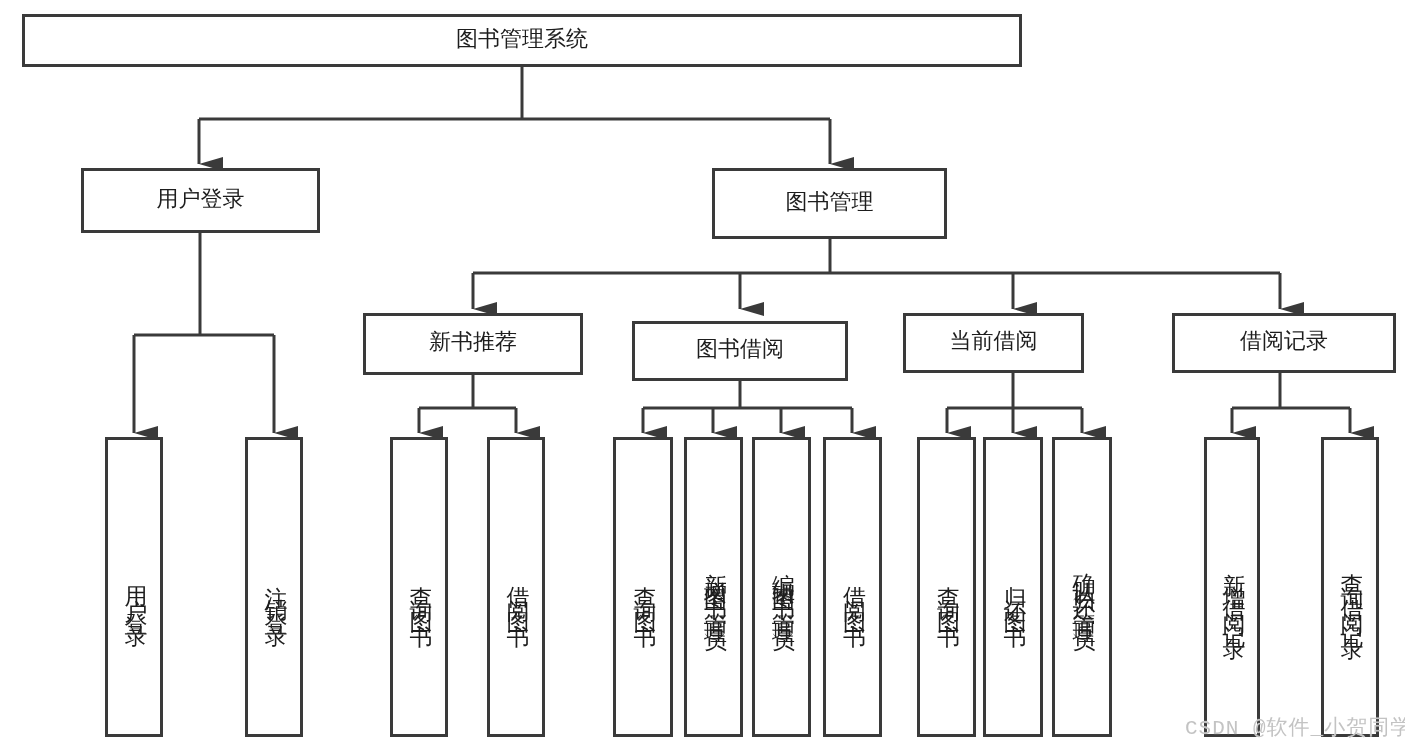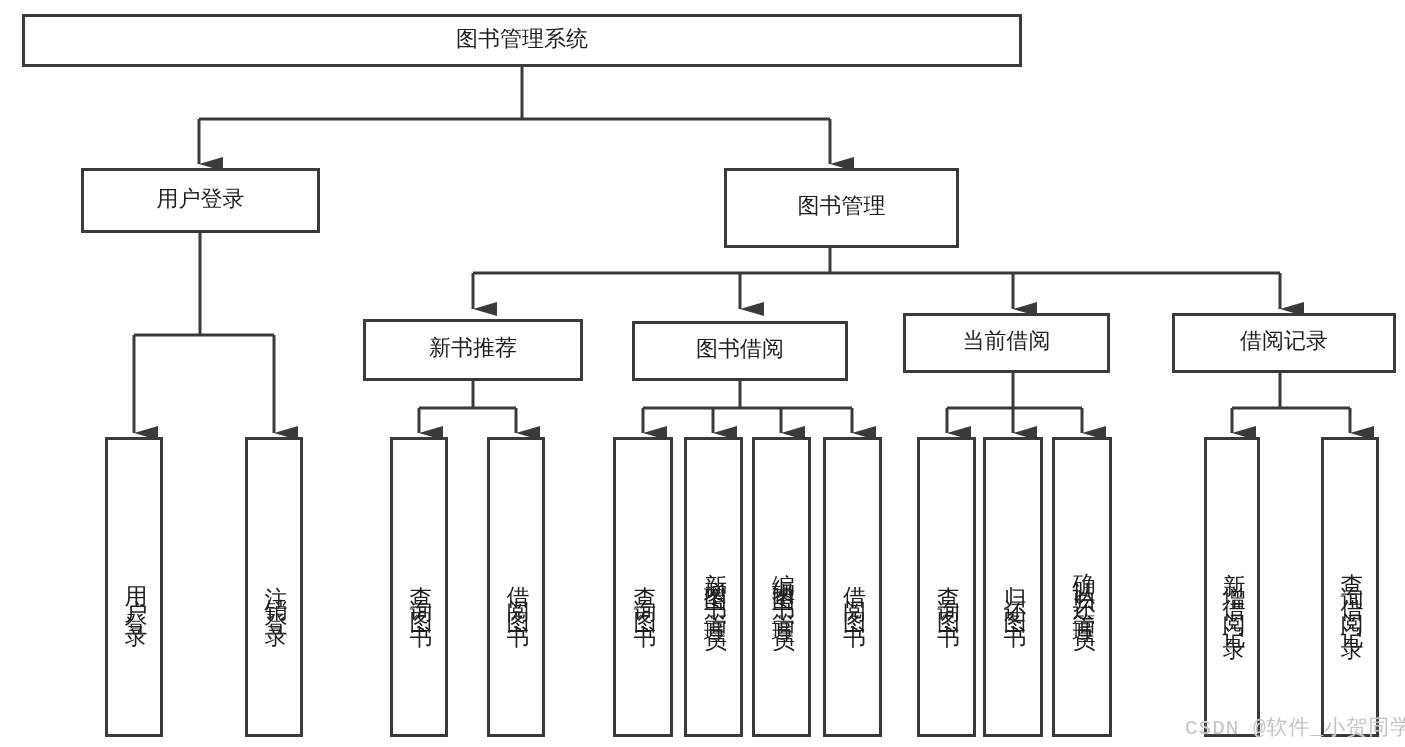--- a/index.html
+++ b/index.html
@@ -75,25 +75,25 @@
 
     <path d="M1280,373 V408"></path>
     <path d="M1232,408 H1350"></path>
     <path d="M1232,408 V433" marker-end="url(#ah)"></path>
     <path d="M1350,408 V433" marker-end="url(#ah)"></path>
   </svg>
 
   <div class="box" style="left:22px;top:14px;width:1000px;height:53px;">图书管理系统</div>
 
   <div class="box" style="left:81px;top:168px;width:239px;height:65px;">用户登录</div>
-  <div class="box" style="left:712px;top:168px;width:235px;height:80px;margin-left:12px;">图书管理</div>
+  <div class="box" style="left:712px;top:168px;width:235px;height:71px;">图书管理</div>
 
-  <div class="box" style="left:363px;top:313px;width:220px;height:62px;margin-top:6px;">新书推荐</div>
+  <div class="box" style="left:363px;top:313px;width:220px;height:62px;">新书推荐</div>
   <div class="box" style="left:632px;top:321px;width:216px;height:60px;">图书借阅</div>
-  <div class="box" style="left:903px;top:313px;width:207px;height:60px;">当前借阅</div>
+  <div class="box" style="left:903px;top:313px;width:181px;height:60px;">当前借阅</div>
   <div class="box" style="left:1172px;top:313px;width:224px;height:60px;">借阅记录</div>
 
   <div class="box leaf ls-short" style="left:105px;top:437px;width:58px;height:300px;">
     <span>用户登录</span>
   </div>
   <div class="box leaf ls-short" style="left:245px;top:437px;width:58px;height:300px;">
     <span>注销登录</span>
   </div>
 
   <div class="box leaf ls-short" style="left:390px;top:437px;width:58px;height:300px;">

